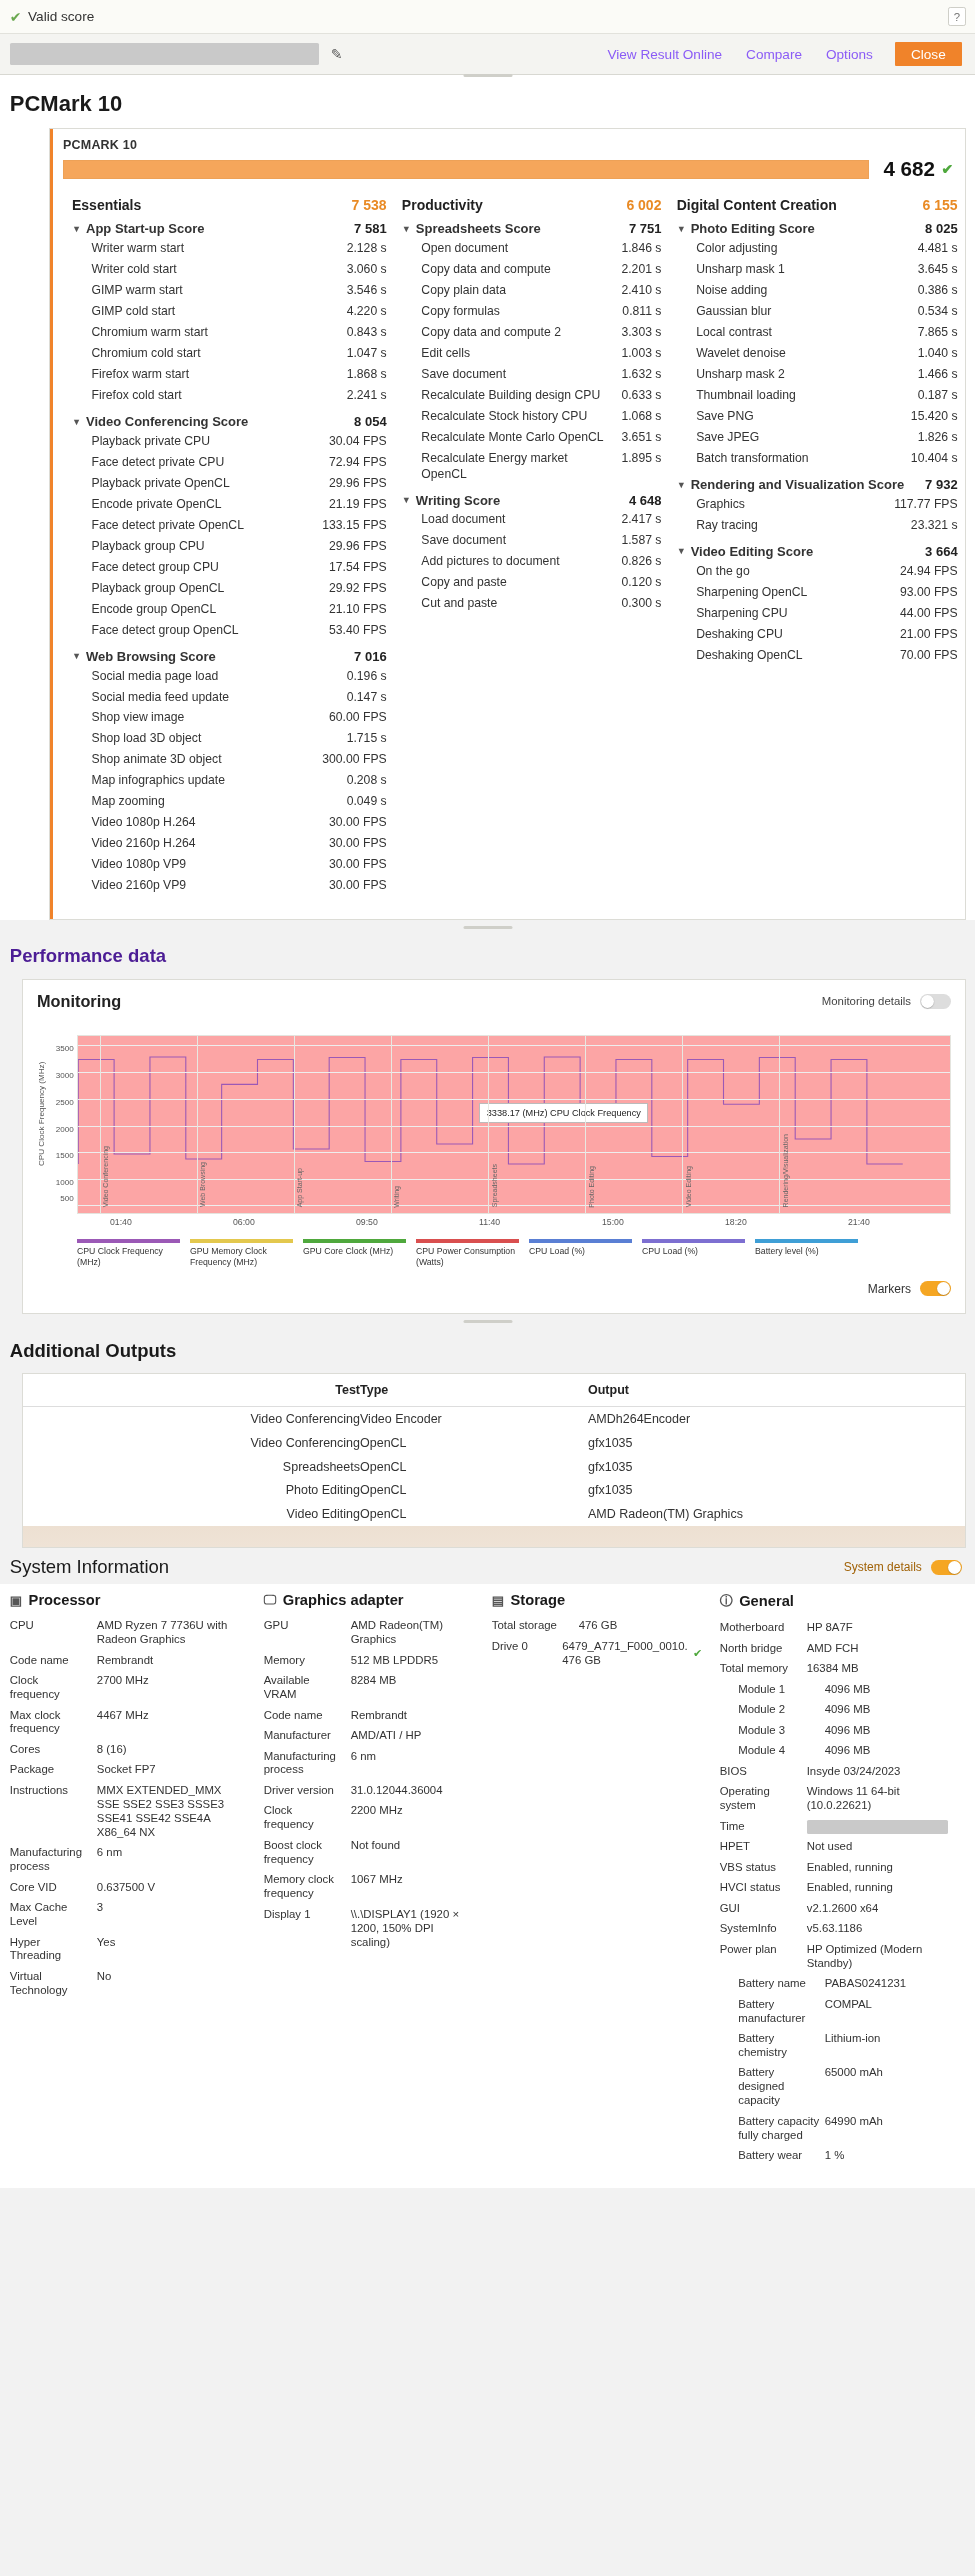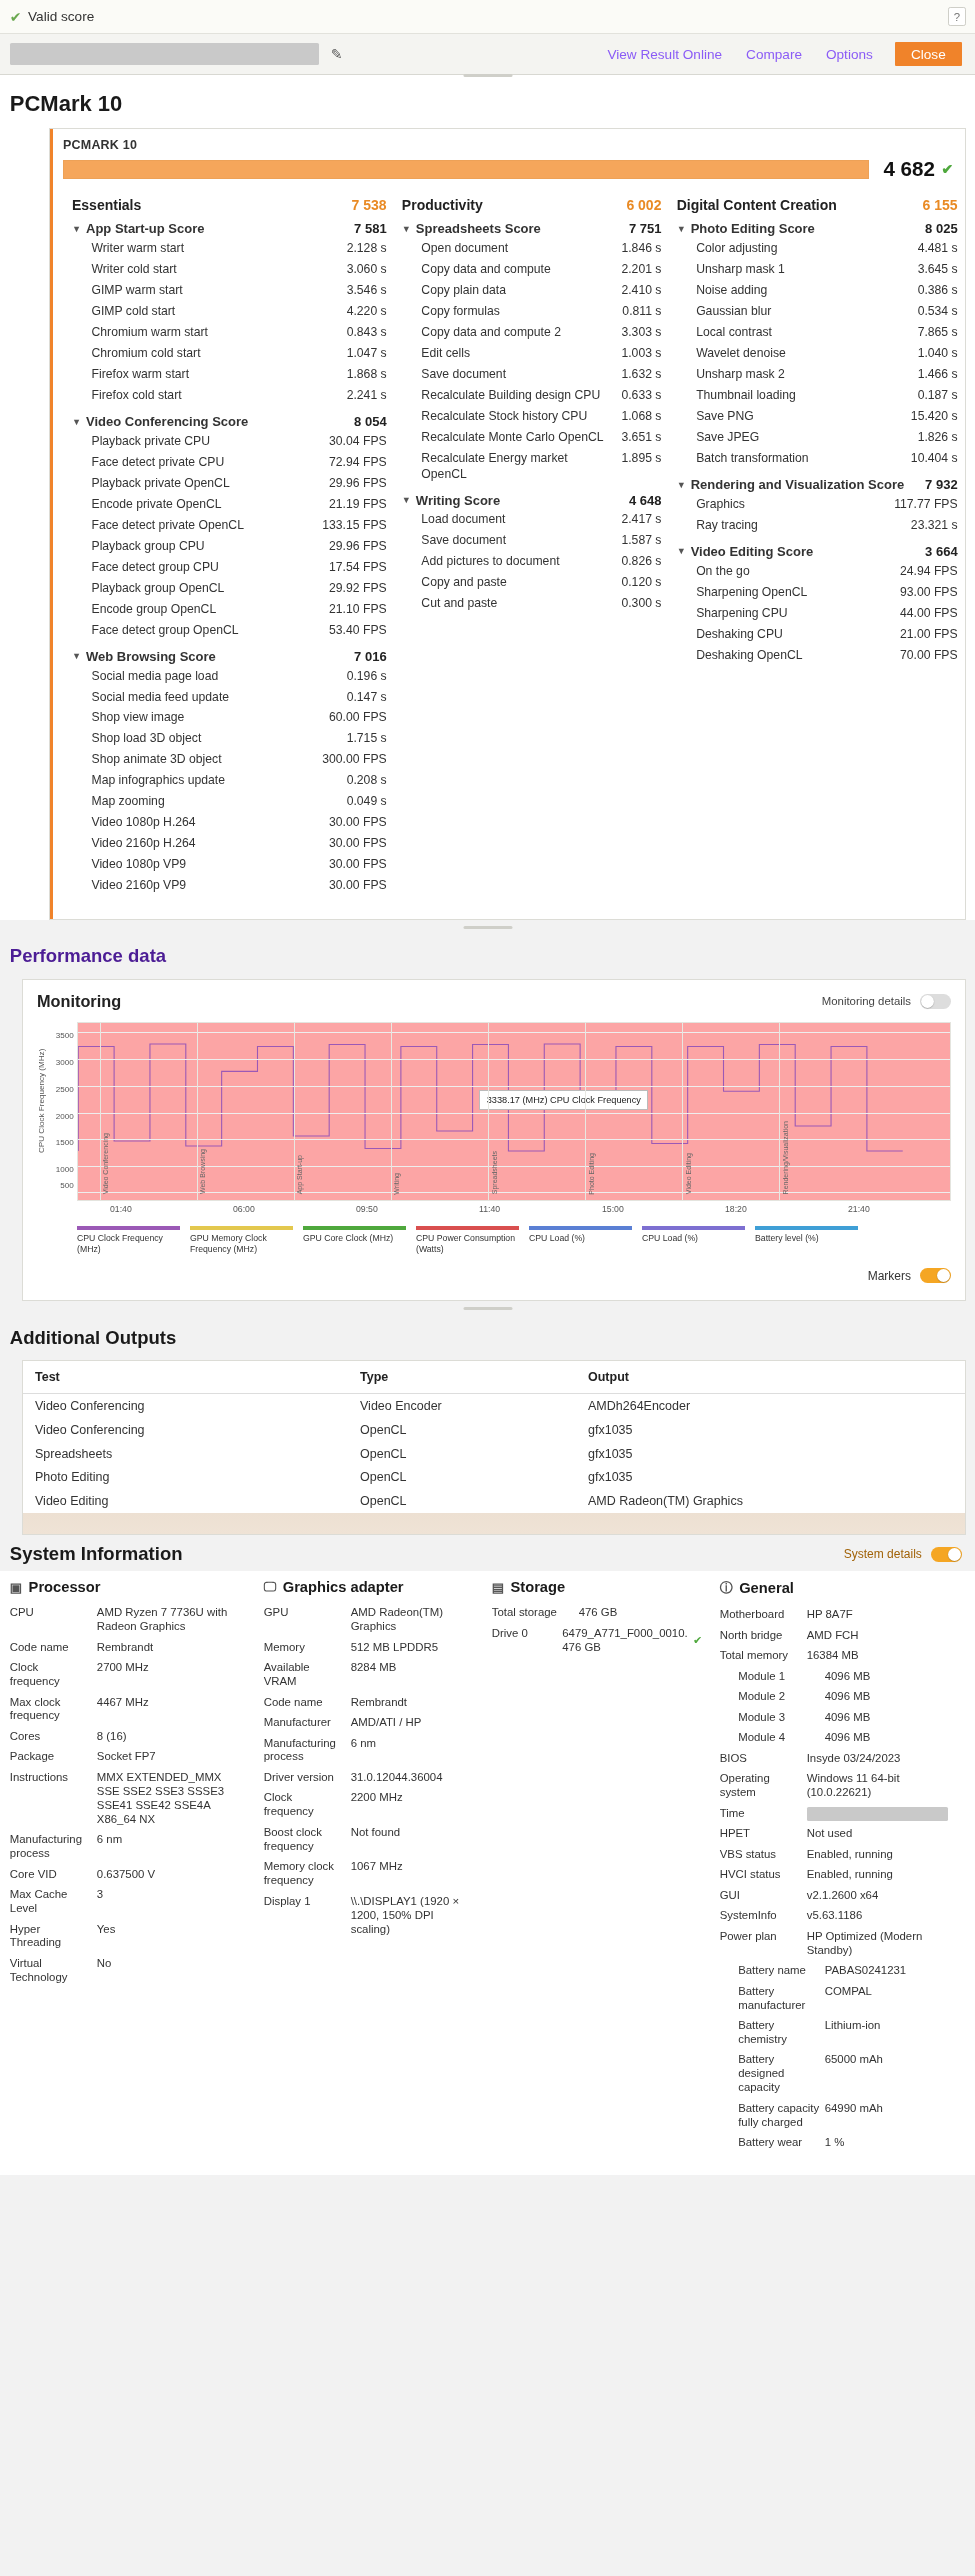--- a/index.html
+++ b/index.html
@@ -147,21 +147,21 @@
   .toggle {
     width: 31.5px; height: 15px; border-radius:7.6px; background:#ddd; position:relative;
   }
   .toggle .knob {
     position:absolute; top:1.1px; left:1.1px; width:13px; height:13px; border-radius:50%;
     background:#fff; box-shadow:0 0.5px 1.1px rgba(0,0,0,.35);
   }
   .toggle.on { background:#f5a623; }
   .toggle.on .knob { left: 17.4px; }
 
-  .chart-wrap { margin-top: 11px; display:flex; }
+  .chart-wrap { margin-top: 24px; display:flex; }
   .chart-ylabel {
     writing-mode: vertical-rl; transform: rotate(180deg);
     font-size: 8.1px; color:#555; text-align:center; width: 12px;
     padding-top: 22px;
   }
   .chart-yticks { width: 28px; position:relative; }
   .chart-yticks span {
     position:absolute; right:3.3px; font-size:8.1px; color:#555;
   }
   .chart-area {
@@ -190,28 +190,28 @@
 
   
   .ao-title { font-size: 18.5px; font-weight:bold; padding: 7.6px 0 11px 9.8px; color:#1a1a1a; }
   .ao-table { margin: 0 9.8px 0 22px; background:#fff; border:0.5px solid #dcdcd6; }
   .ao-table .hrow, .ao-table .drow { display:flex; font-size: 12.5px; }
   .ao-table .hrow {
     font-weight:bold; color:#222; padding: 9.8px 0 8.7px 0;
     border-bottom: 0.5px solid #ddd;
   }
   .ao-table .drow { padding: 4.9px 0; color:#333; }
-  .ao-c1 { width: 337px; padding-left: 12px; }
+  .ao-c1 { width: 337px; padding-left: 12px; text-align: right; }
   .ao-c2 { width: 228px; }
   .ao-c3 { flex:1; }
   .ao-fade { height: 20.6px; background: linear-gradient(to bottom, #ede0d2, #efe3d6); }
 
   
   .si-header { display:flex; align-items:center; padding: 8.7px 14px 5.4px 9.8px; }
-  .si-title { font-size: 18.5px; font-weight:bold; color:#1a1a1a; }
+  .si-title { font-size: 18.5px; font-weight:normal; color:#1a1a1a; }
   .si-right { margin-left:auto; display:flex; align-items:center; gap:8.7px; font-size:12px; color:#a16207; }
 
   .si-cols { display:flex; background:#fff; padding: 5.4px 0 22px 0; }
   .si-col { padding: 0 8.7px; }
   .si-col.s1 { width: 255px; padding-left: 9.8px; }
   .si-col.s2 { width: 228px; }
   .si-col.s3 { width: 228px; }
   .si-col.s4 { width: 255px; }
 
   .si-colhead {

